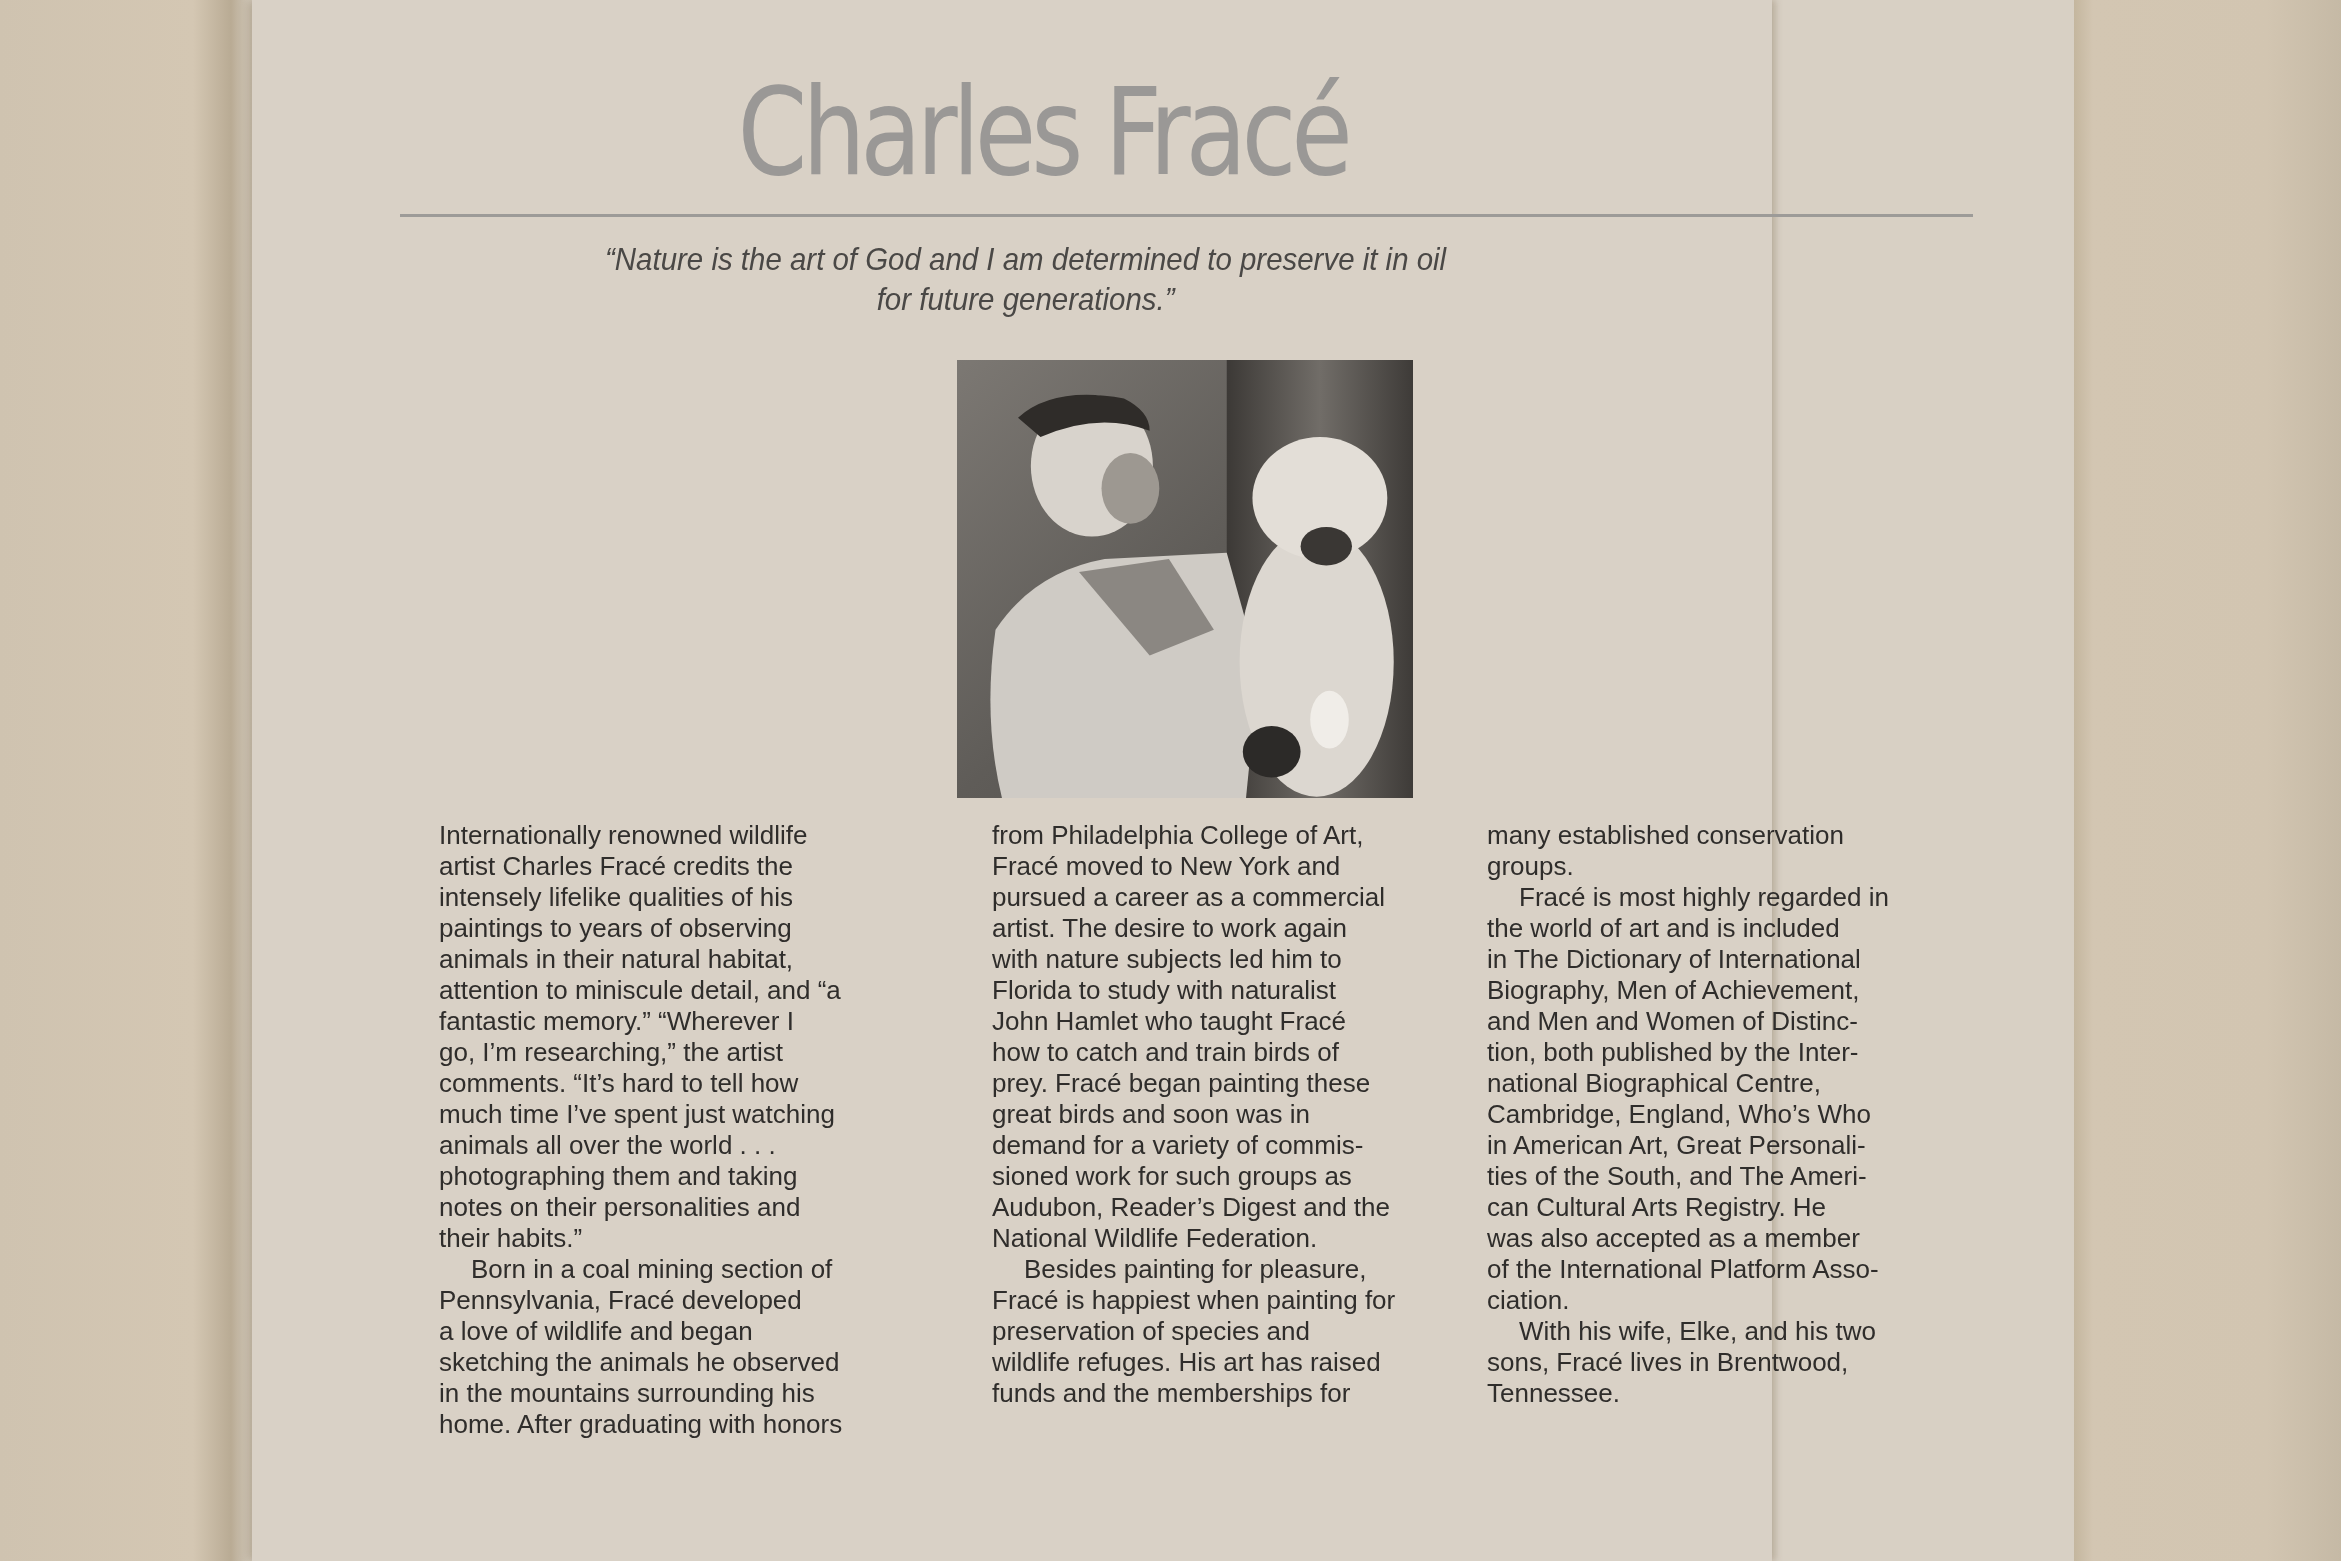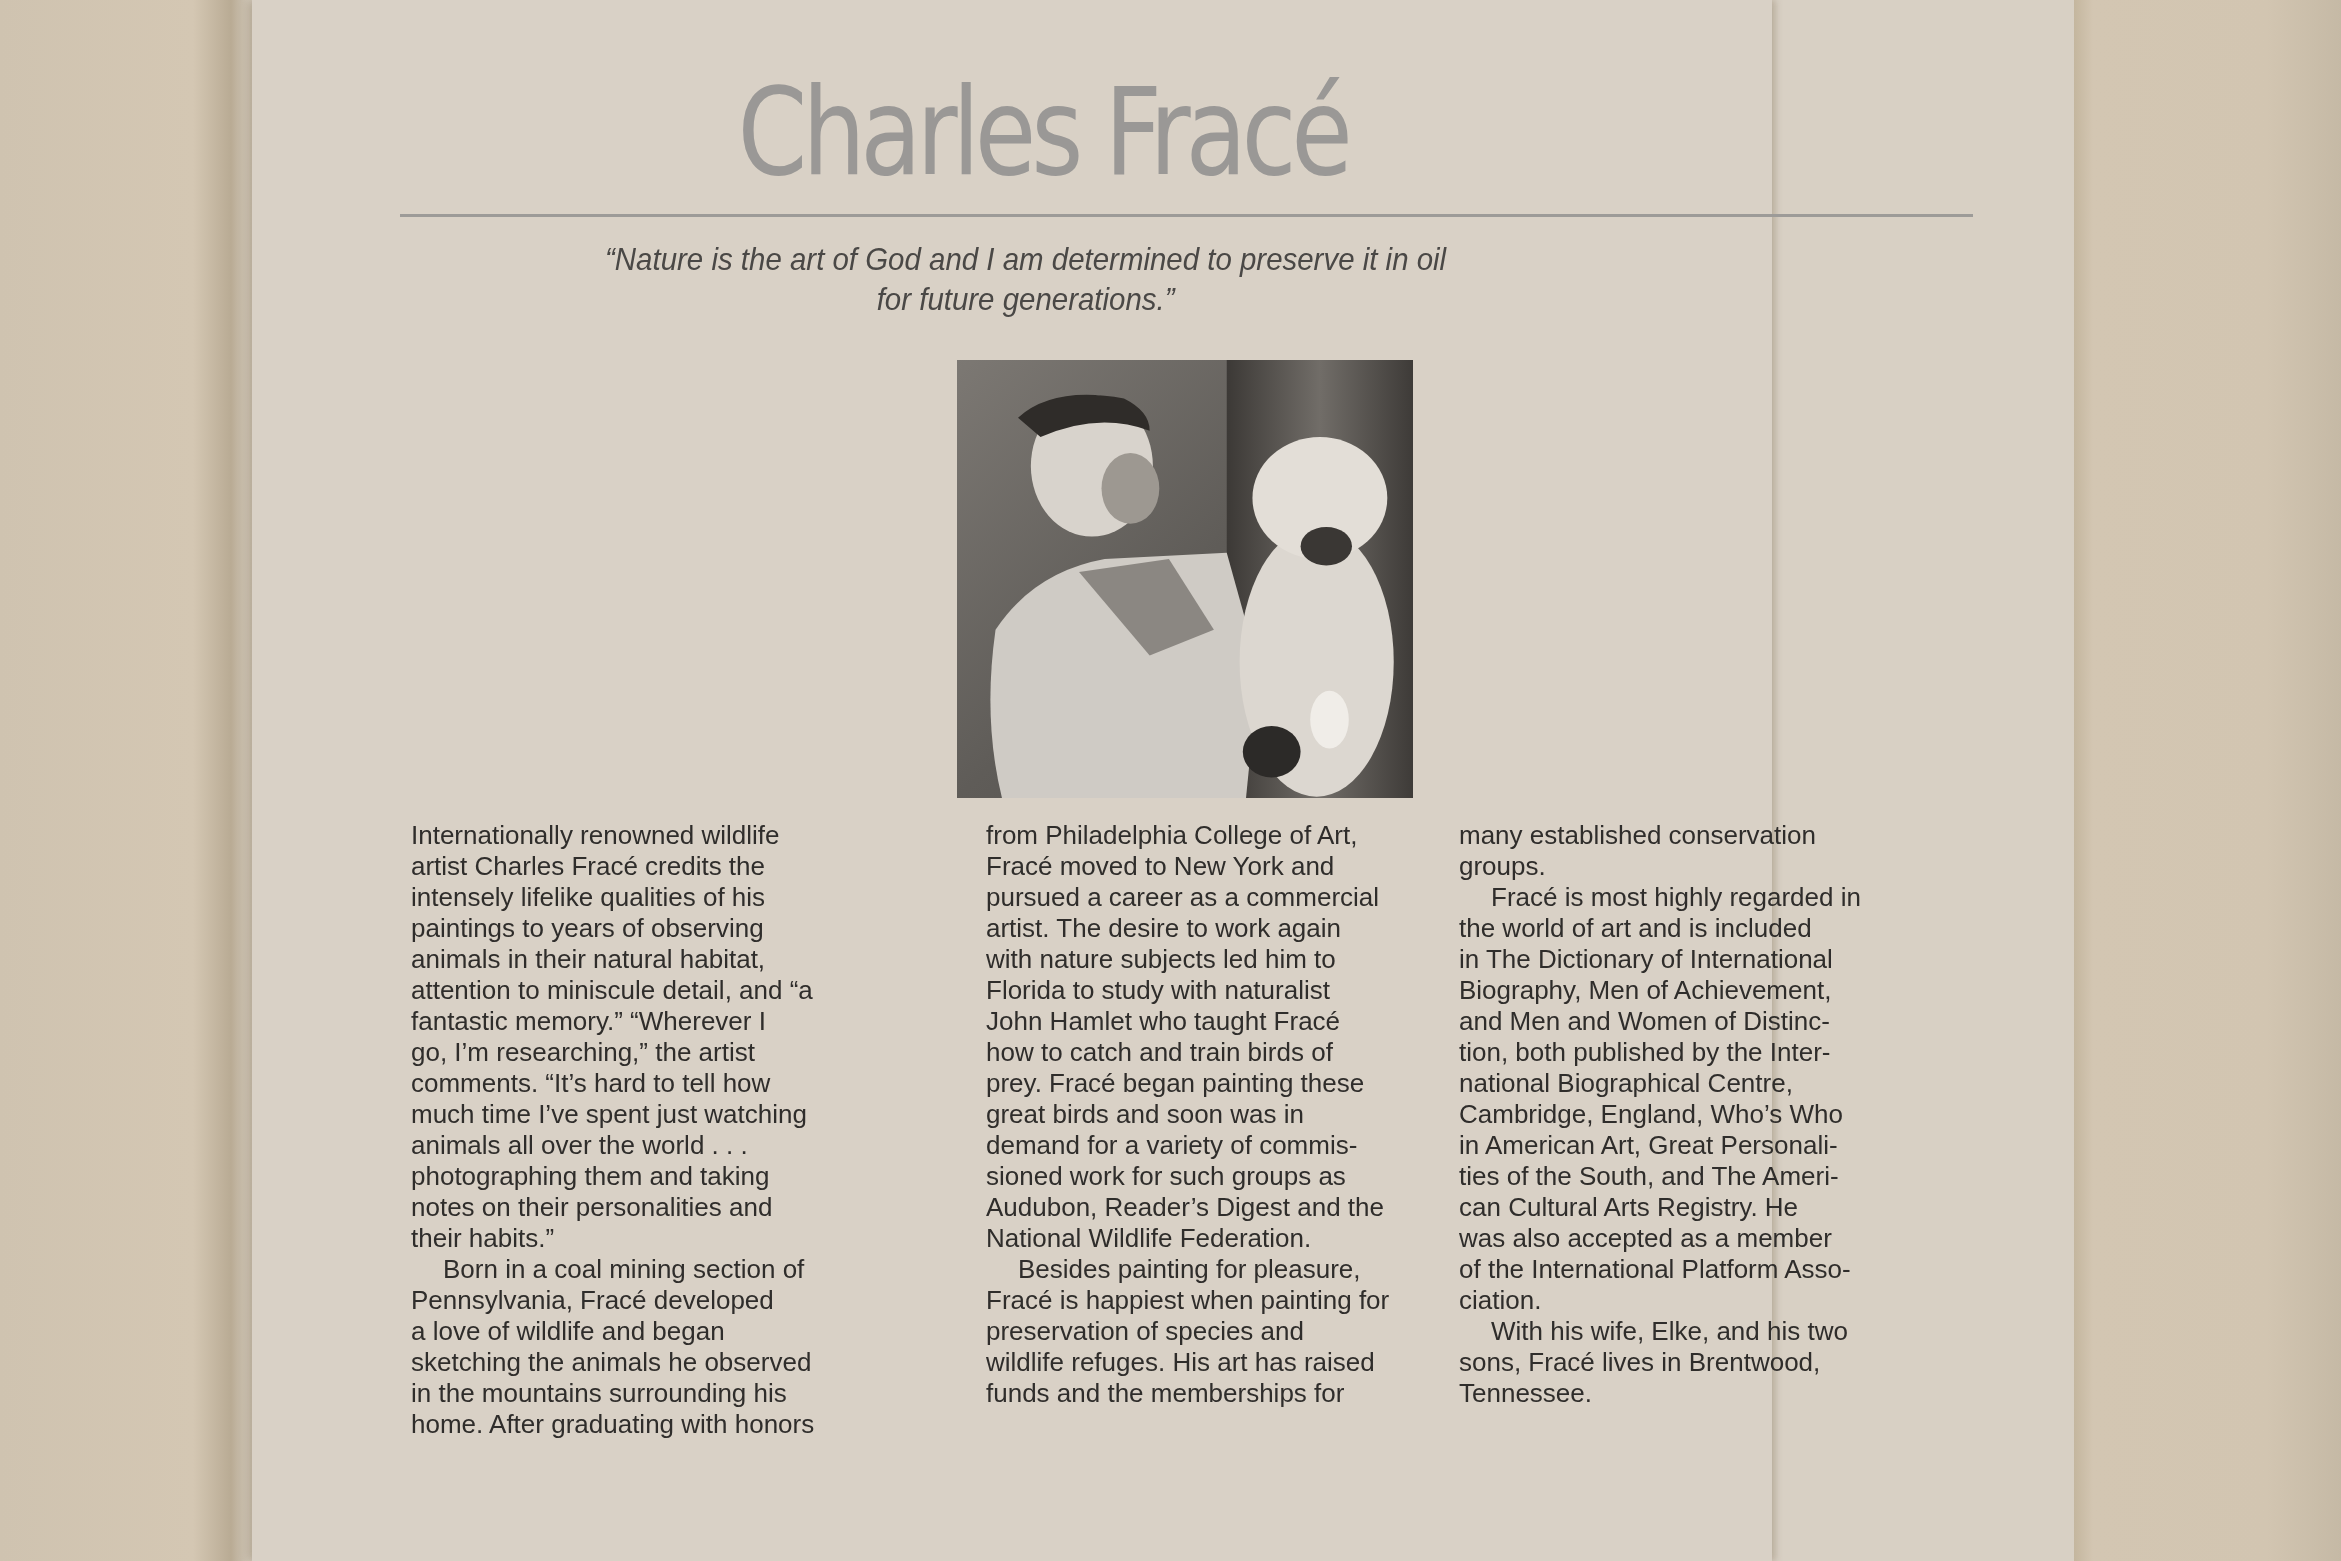--- a/index.html
+++ b/index.html
@@ -51,24 +51,24 @@
     overflow: hidden;
   }
   .photo svg { width: 100%; height: 100%; display: block; }
   .col {
     position: absolute; top: 820px;
     font-size: 26px;
     line-height: 31px;
     color: #2f2d2b;
     white-space: pre;
   }
-  .col .line { display: block; }
+  .col .line { display: block; margin-left: 28px; }
   .col .indent { padding-left: 32px; }
   .c1 { left: 159px; }
-  .c2 { left: 734px; }
+  .c2 { left: 712px; }
   .c3 { left: 1207px; }
 </style>
 </head>
 <body>
 
 <div class="bg-right"></div>
 
 <div class="paper">
   <div class="title">Charles Fracé</div>
   <div class="rule"></div>

